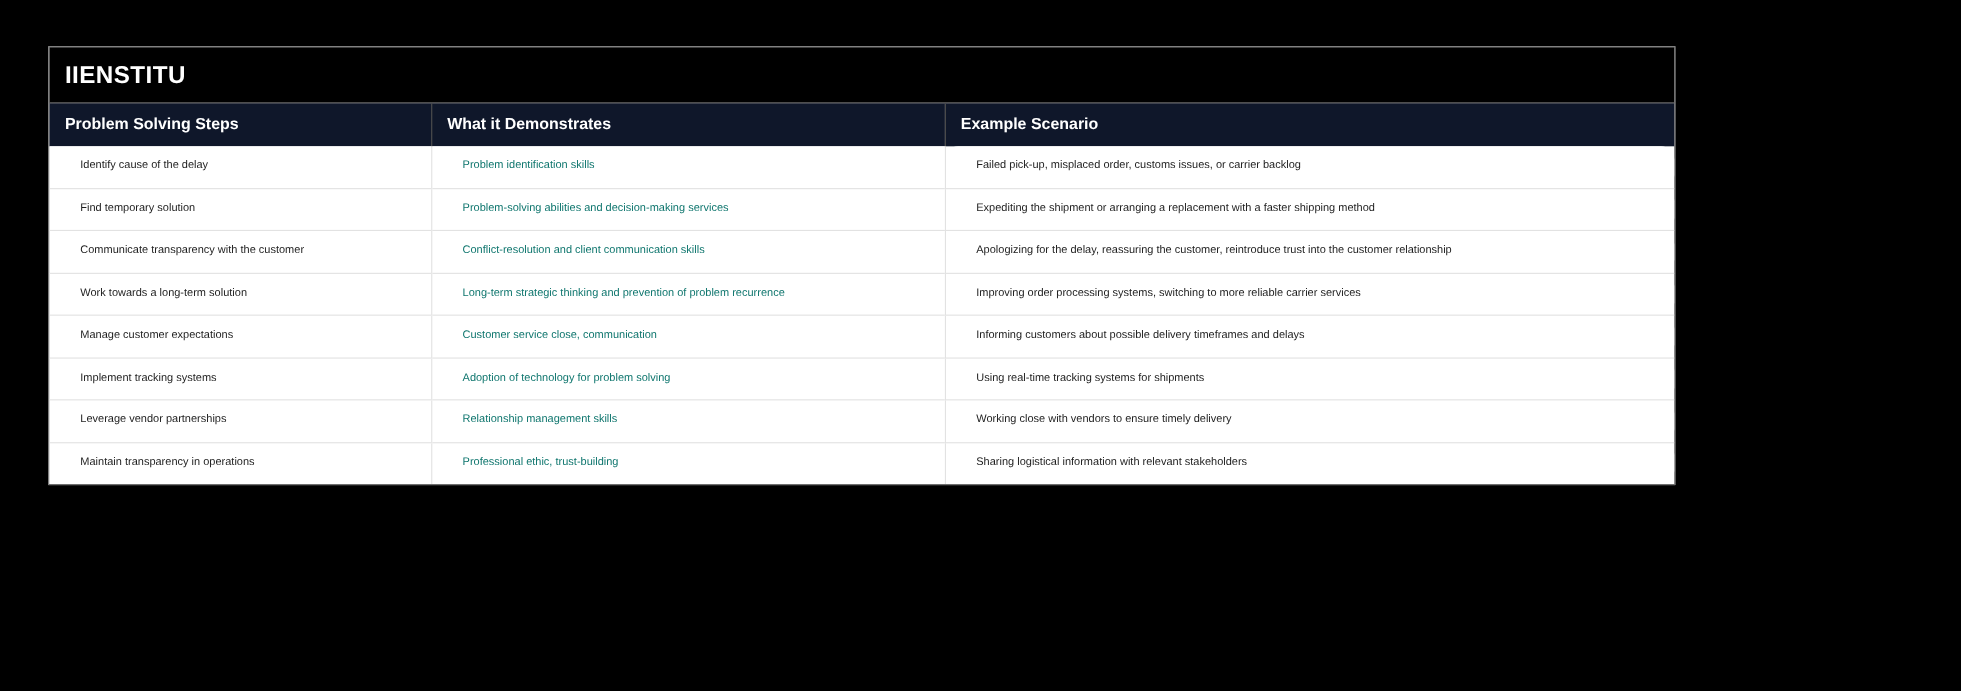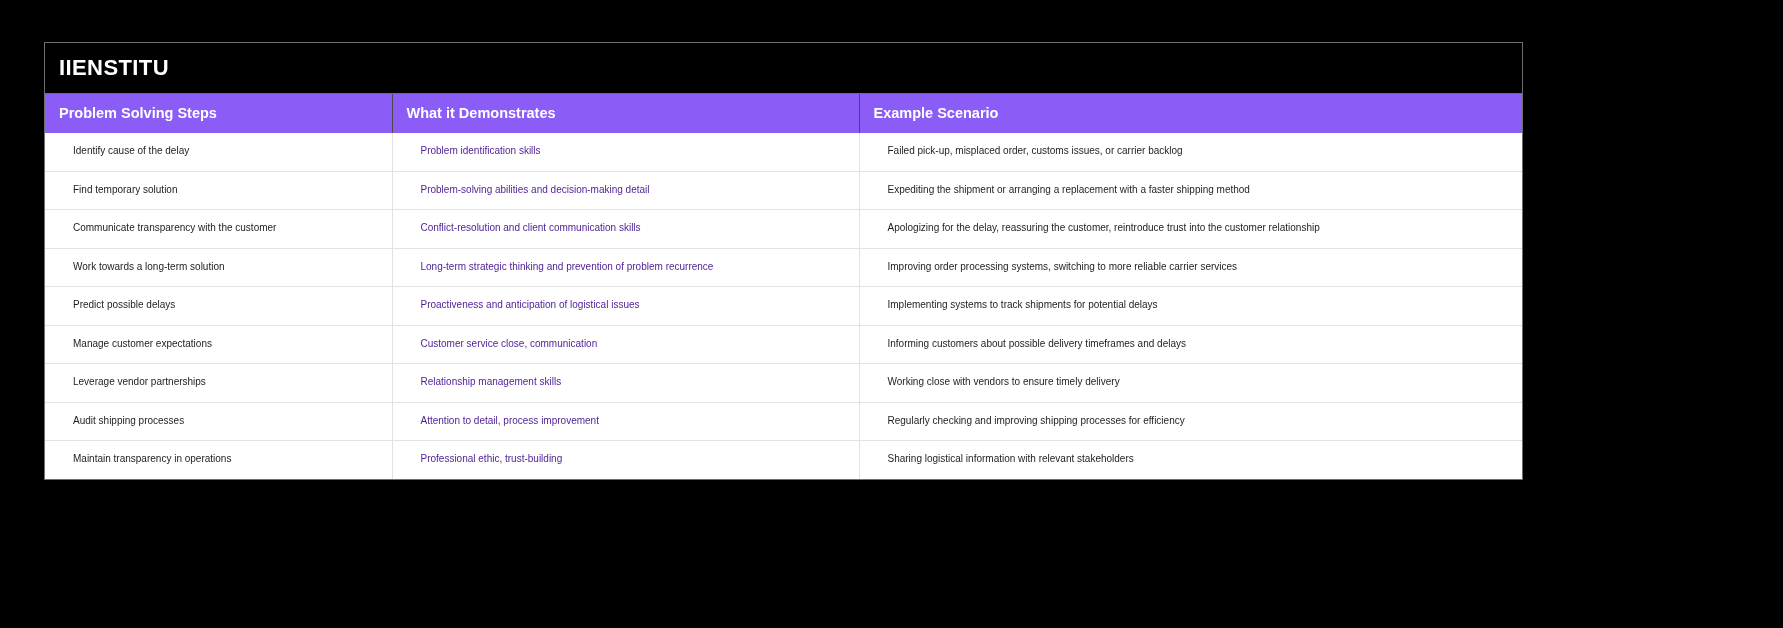--- a/index.html
+++ b/index.html
@@ -56,21 +56,21 @@
     width: 100%;
     border-collapse: collapse;
     table-layout: fixed;
   }
 
   table.data-table col.c1 { width: 347px; }
   table.data-table col.c2 { width: 467px; }
   table.data-table col.c3 { width: 663px; }
 
   thead tr {
-    background: #8b5cf6;
+    background: #0f172a;
   }
   thead th {
     color: #ffffff;
     font-size: 14.5px;
     font-weight: bold;
     text-align: left;
     padding: 11px 14px 12px 14px;
     border-right: 1px solid #4a4a4a;
     white-space: nowrap;
     box-sizing: border-box;
@@ -88,21 +88,21 @@
     white-space: nowrap;
     overflow: visible;
     background: #ffffff;
     box-sizing: border-box;
     line-height: 1.25;
   }
   tbody td:last-child { border-right: none; border-radius: 12px; }
   tbody tr:first-child td { border-top: none; }
 
   tbody td.col-step { color: #1d1d1d; }
-  tbody td.col-demo { color: #4c1d95; }
+  tbody td.col-demo { color: #0f766e; }
   tbody td.col-example { color: #1d1d1d; }
 </style>
 </head>
 <body>
 
 <div class="page">
 
   <div class="table-card">
 
     <div class="brand-band">
@@ -123,52 +123,47 @@
         </tr>
       </thead>
       <tbody>
         <tr>
           <td class="col-step">Identify cause of the delay</td>
           <td class="col-demo">Problem identification skills</td>
           <td class="col-example">Failed pick-up, misplaced order, customs issues, or carrier backlog</td>
         </tr>
         <tr>
           <td class="col-step">Find temporary solution</td>
-          <td class="col-demo">Problem-solving abilities and decision-making detail</td>
+          <td class="col-demo">Problem-solving abilities and decision-making services</td>
           <td class="col-example">Expediting the shipment or arranging a replacement with a faster shipping method</td>
         </tr>
         <tr>
           <td class="col-step">Communicate transparency with the customer</td>
           <td class="col-demo">Conflict-resolution and client communication skills</td>
           <td class="col-example">Apologizing for the delay, reassuring the customer, reintroduce trust into the customer relationship</td>
         </tr>
         <tr>
           <td class="col-step">Work towards a long-term solution</td>
           <td class="col-demo">Long-term strategic thinking and prevention of problem recurrence</td>
           <td class="col-example">Improving order processing systems, switching to more reliable carrier services</td>
         </tr>
         <tr>
-          <td class="col-step">Predict possible delays</td>
-          <td class="col-demo">Proactiveness and anticipation of logistical issues</td>
-          <td class="col-example">Implementing systems to track shipments for potential delays</td>
-        </tr>
-        <tr>
           <td class="col-step">Manage customer expectations</td>
           <td class="col-demo">Customer service close, communication</td>
           <td class="col-example">Informing customers about possible delivery timeframes and delays</td>
         </tr>
         <tr>
+          <td class="col-step">Implement tracking systems</td>
+          <td class="col-demo">Adoption of technology for problem solving</td>
+          <td class="col-example">Using real-time tracking systems for shipments</td>
+        </tr>
+        <tr>
           <td class="col-step">Leverage vendor partnerships</td>
           <td class="col-demo">Relationship management skills</td>
           <td class="col-example">Working close with vendors to ensure timely delivery</td>
-        </tr>
-        <tr>
-          <td class="col-step">Audit shipping processes</td>
-          <td class="col-demo">Attention to detail, process improvement</td>
-          <td class="col-example">Regularly checking and improving shipping processes for efficiency</td>
         </tr>
         <tr>
           <td class="col-step">Maintain transparency in operations</td>
           <td class="col-demo">Professional ethic, trust-building</td>
           <td class="col-example">Sharing logistical information with relevant stakeholders</td>
         </tr>
       </tbody>
     </table>
 
   </div>

